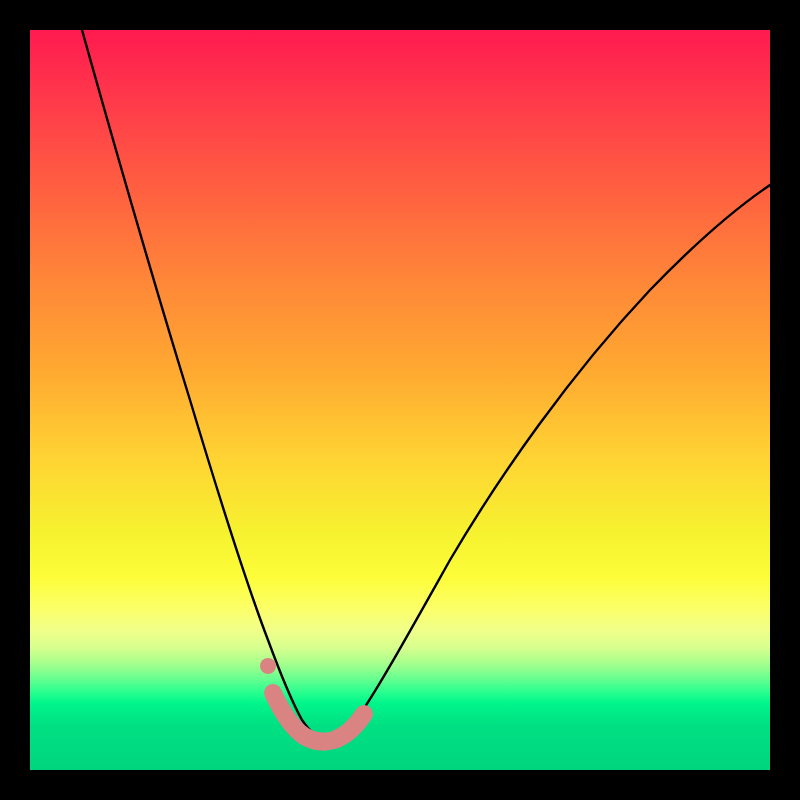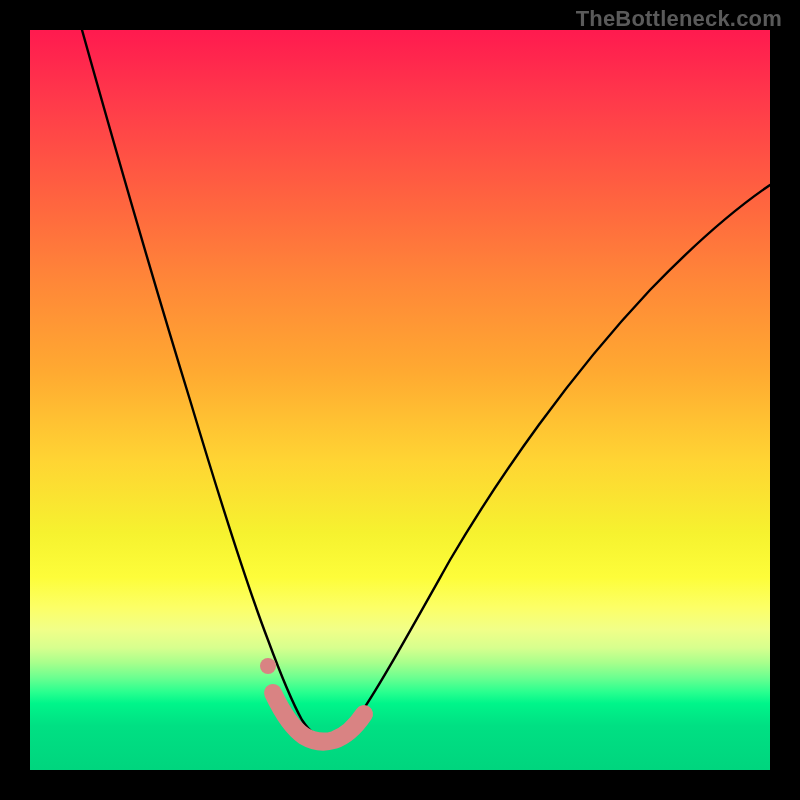--- a/index.html
+++ b/index.html
@@ -56,21 +56,20 @@
     position: absolute;
     inset: 0;
     width: 100%;
     height: 100%;
   }
 </style>
 </head>
 <body>
 
 <div class="outer">
-  <div class="attribution">TheBottleneck.com</div>
 
   <div class="plot-frame">
     <div class="plot-bg"></div>
 
     <svg class="curves" viewBox="0 0 740 740" preserveAspectRatio="none">
 
       <path fill="none" stroke="#000" stroke-width="2.4" stroke-linecap="round" d="M 52 0
                C 80 100, 120 240, 160 370
                C 190 470, 215 550, 238 610
                C 252 648, 262 672, 272 690

